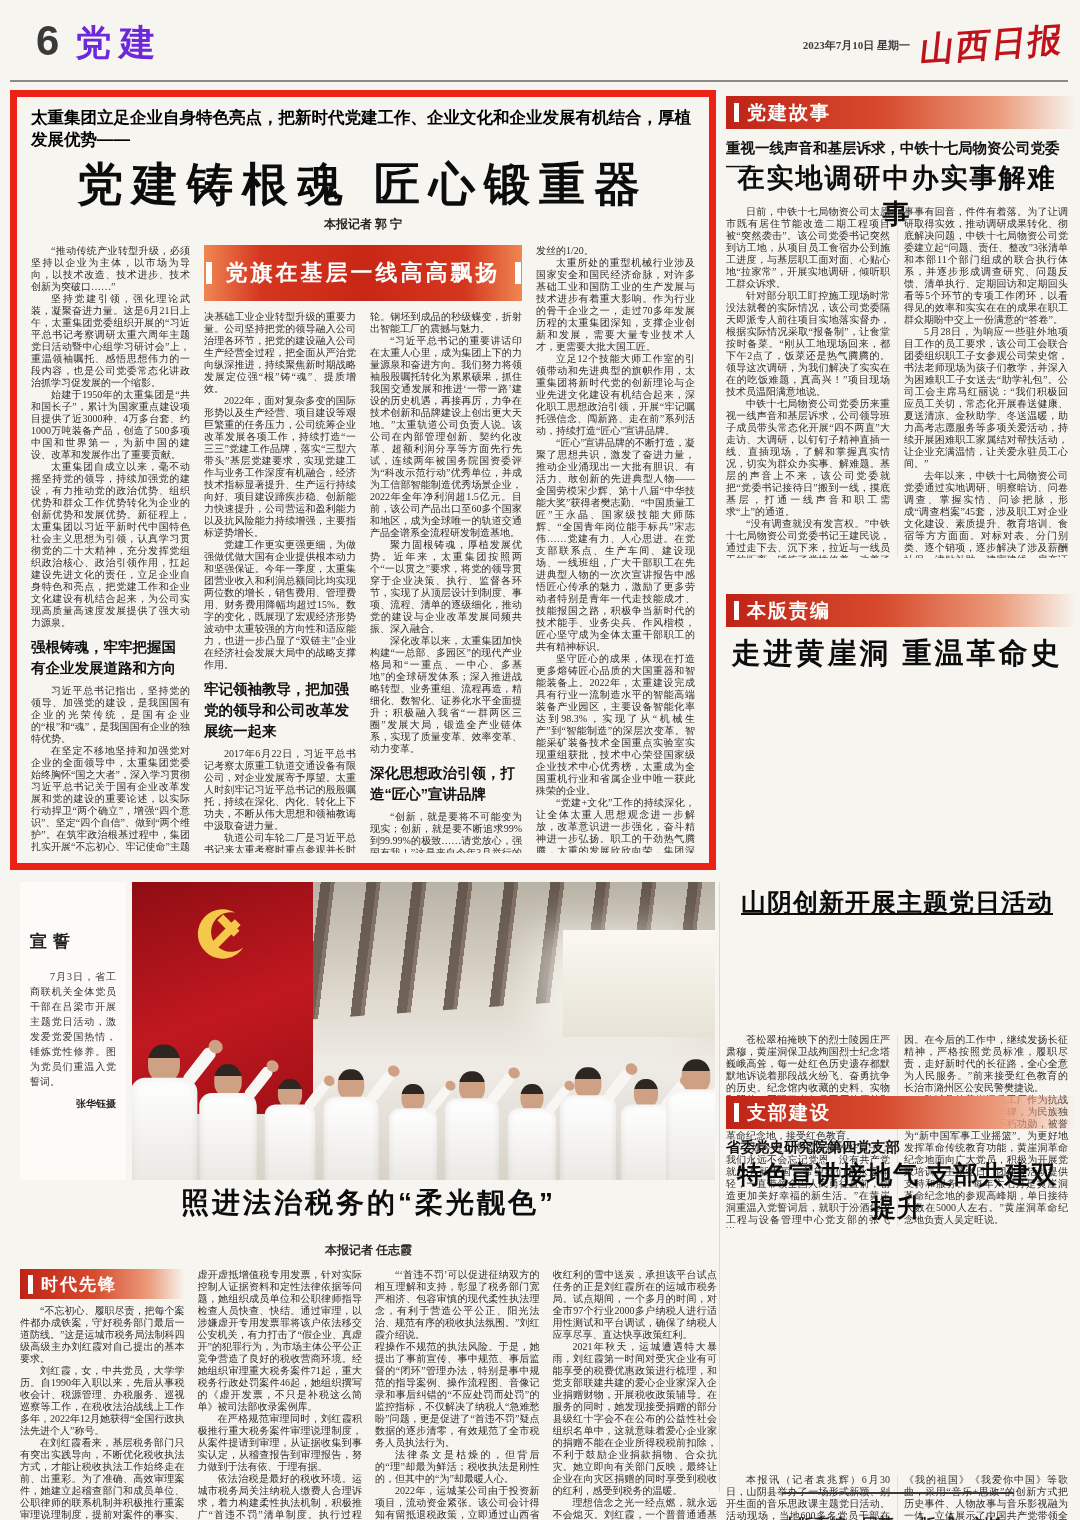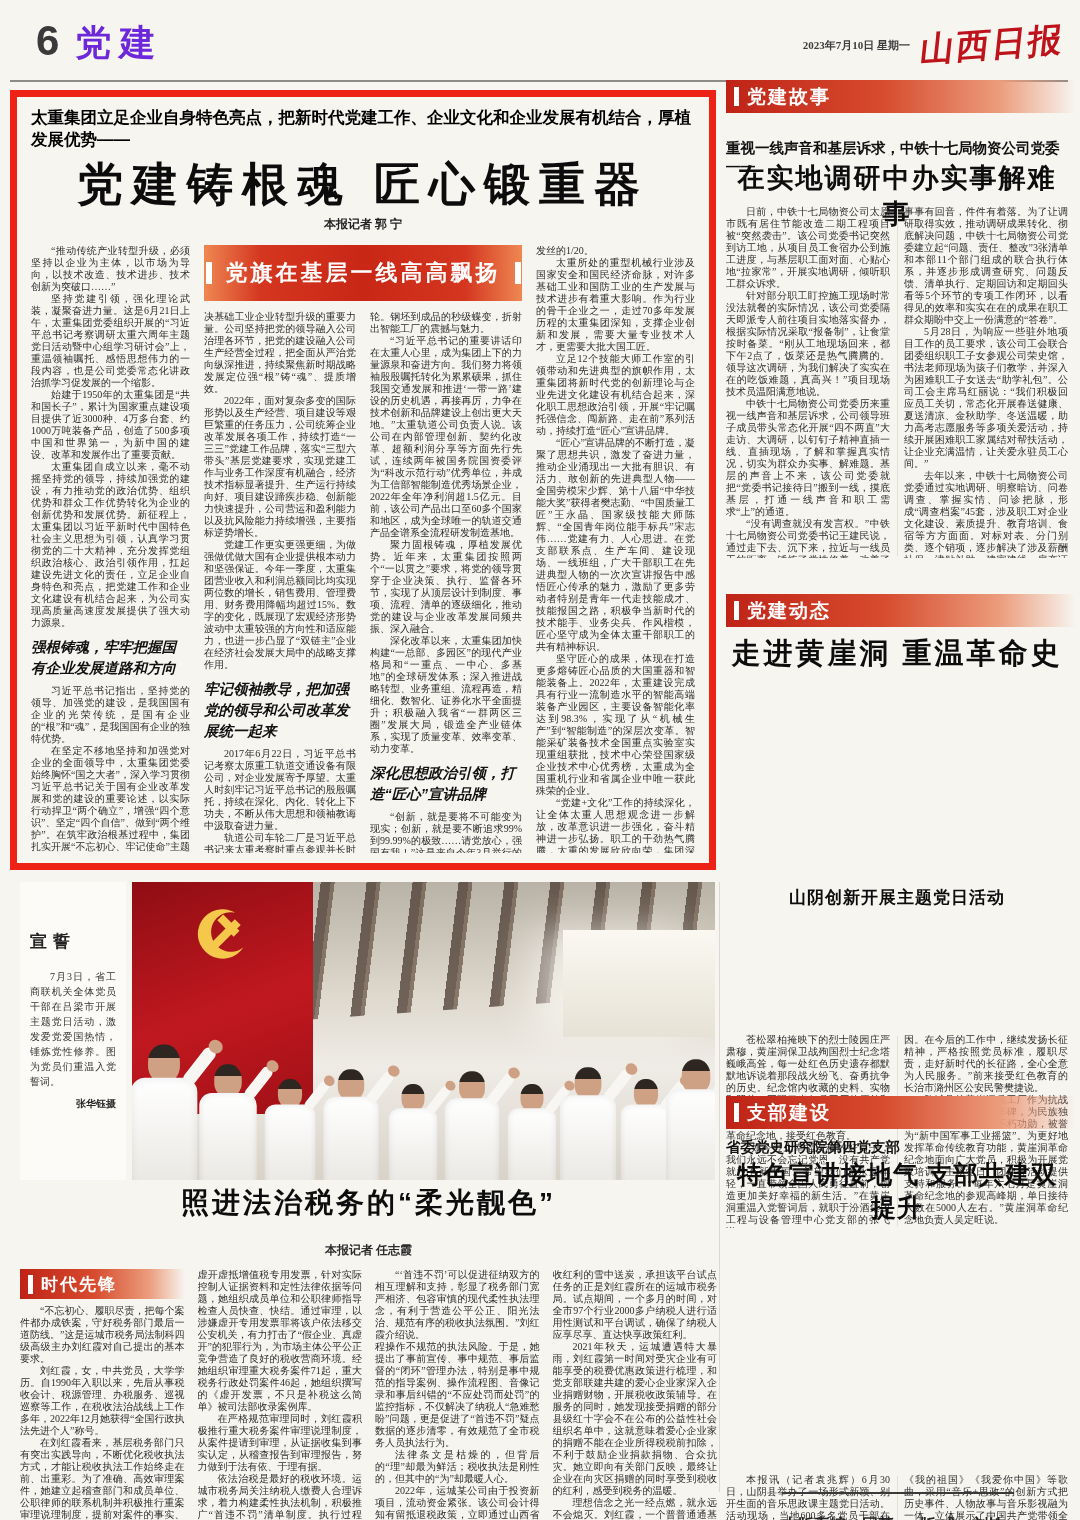--- a/index.html
+++ b/index.html
@@ -15,21 +15,21 @@
   .hdr-sec{font-size:36px;font-weight:bold;color:#6d28d9;letter-spacing:8px;line-height:1;}
   .hdr-right{position:absolute;right:16px;top:28px;display:flex;align-items:center;gap:10px;}
   .hdr-date{font-size:11px;font-weight:bold;color:#3d3d3d;}
   .masthead{display:inline-block;font-weight:bold;font-size:34px;color:#bf131b;
             transform:rotate(-4deg) skewX(-10deg);letter-spacing:2px;line-height:1;}
   .hdr-rule{position:absolute;left:10px;right:12px;top:80px;height:2px;background:#8e8b86;}
   
   .para{font-size:10px;line-height:12px;text-align:justify;text-indent:2em;margin:0;color:#2c2c2c;}
   .para.cont{text-indent:0;}
   .col-sub{font-family:var(--sans);font-size:14.5px;font-weight:bold;line-height:1.45;
-           margin:8px 0 6px;color:#111;font-style:italic;}
+           margin:8px 0 6px;color:#111;}
   .fcol{flex:1;overflow:hidden;min-width:0;}
   
   .sec-banner{height:33px;display:flex;align-items:center;padding-left:8px;gap:8px;
       color:#fff;font-family:var(--sans);font-weight:bold;font-size:19px;letter-spacing:2px;
       background:linear-gradient(90deg,#bf2317 0%,#d74b2e 45%,#eb9c7c 78%,rgba(247,243,238,0) 100%);}
   .sec-banner .bar{width:5px;height:19px;background:#fff;flex:0 0 auto;}
   
   .main-box{position:absolute;left:10px;top:90px;width:706px;height:780px;box-sizing:border-box;
             border:7px solid #ee2117;padding:10px 14px;}
   .kicker{font-family:var(--sans);font-size:16.5px;font-weight:bold;color:#000;margin:0 0 4px;}
@@ -149,21 +149,21 @@
           <p class="para cont">发丝的1/20。</p>
           <p class="para">太重所处的重型机械行业涉及国家安全和国民经济命脉，对许多基础工业和国防工业的生产发展与技术进步有着重大影响。作为行业的骨干企业之一，走过70多年发展历程的太重集团深知，支撑企业创新和发展，需要大量专业技术人才，更需要大批大国工匠。</p>
           <p class="para">立足12个技能大师工作室的引领带动和先进典型的旗帜作用，太重集团将新时代党的创新理论与企业先进文化建设有机结合起来，深化职工思想政治引领，开展“牢记嘱托强信念、闯新路、走在前”系列活动，持续打造“匠心”宣讲品牌。</p>
           <p class="para">“匠心”宣讲品牌的不断打造，凝聚了思想共识，激发了奋进力量，推动企业涌现出一大批有胆识、有活力、敢创新的先进典型人物——全国劳模宋少辉、第十八届“中华技能大奖”获得者樊志勤、“中国质量工匠”王永晶、国家级技能大师陈辉、“全国青年岗位能手标兵”宋志伟……党建有力、人心思进。在党支部联系点、生产车间、建设现场、一线班组，广大干部职工在先进典型人物的一次次宣讲报告中感悟匠心传承的魅力，激励了更多劳动者特别是青年一代走技能成才、技能报国之路，积极争当新时代的技术能手、业务尖兵、作风楷模，匠心坚守成为全体太重干部职工的共有精神标识。</p>
           <p class="para">坚守匠心的成果，体现在打造更多熔铸匠心品质的大国重器和智能装备上。2022年，太重建设完成具有行业一流制造水平的智能高端装备产业园区，主要设备智能化率达到98.3%，实现了从“机械生产”到“智能制造”的深层次变革。智能采矿装备技术全国重点实验室实现重组获批，技术中心荣登国家级企业技术中心优秀榜，太重成为全国重机行业和省属企业中唯一获此殊荣的企业。</p>
           <p class="para">“党建+文化”工作的持续深化，让全体太重人思想观念进一步解放，改革意识进一步强化，奋斗精神进一步弘扬。职工的干劲热气腾腾，太重的发展欣欣向荣，集团深化改革发展的潜力不断释放，正向着建设具有国际一流竞争力的现代智能装备制造企业目标阔步迈进。</p>
         </div>
     </div>
   </div>
 
-  <div class="rr sec-banner" style="top:80px;height:33px;">
+  <div class="rr sec-banner" style="top:96px;height:33px;">
     <span class="bar"></span>
     <span>党建故事</span>
   </div>
   <p class="rr rr-kicker" style="top:139px;">重视一线声音和基层诉求，中铁十七局物资公司党委——</p>
   <h2 class="rr rr-headline" style="top:160px;font-size:27px;letter-spacing:2px;">在实地调研中办实事解难事</h2>
   <div class="rr two-cols" style="top:206px;height:352px;">
     <div class="fcol">
         <p class="para">日前，中铁十七局物资公司太原市既有居住节能改造二期工程项目被“突然袭击”。该公司党委书记突然到访工地，从项目员工食宿办公到施工进度，与基层职工面对面、心贴心地“拉家常”，开展实地调研，倾听职工群众诉求。</p>
         <p class="para">针对部分职工盯控施工现场时常没法就餐的实际情况，该公司党委隔天即派专人前往项目实地落实督办，根据实际情况采取“报备制”，让食堂按时备菜。“刚从工地现场回来，都下午2点了，饭菜还是热气腾腾的。领导这次调研，为我们解决了实实在在的吃饭难题，真高兴！”项目现场技术员温阳满意地说。</p>
         <p class="para">中铁十七局物资公司党委历来重视一线声音和基层诉求，公司领导班子成员带头常态化开展“四不两直”大走访、大调研，以钉钉子精神直插一线、直插现场，了解和掌握真实情况，切实为群众办实事、解难题。基层的声音上不来，该公司党委就把“党委书记接待日”搬到一线，摸底基层，打通一线声音和职工需求“上”的通道。</p>
@@ -171,21 +171,21 @@
       </div>
     <div class="fcol">
         <p class="para cont">事事有回音，件件有着落。为了让调研取得实效，推动调研成果转化、彻底解决问题，中铁十七局物资公司党委建立起“问题、责任、整改”3张清单和本部11个部门组成的联合执行体系，并逐步形成调查研究、问题反馈、清单执行、定期回访和定期回头看等5个环节的专项工作闭环，以看得见的效率和实实在在的成果在职工群众期盼中交上一份满意的“答卷”。</p>
         <p class="para">5月28日，为响应一些驻外地项目工作的员工要求，该公司工会联合团委组织职工子女参观公司荣史馆，书法老师现场为孩子们教学，并深入为困难职工子女送去“助学礼包”。公司工会主席马红丽说：“我们积极回应员工关切，常态化开展春送健康、夏送清凉、金秋助学、冬送温暖，助力高考志愿服务等多项关爱活动，持续开展困难职工家属结对帮扶活动，让企业充满温情，让关爱永驻员工心间。”</p>
         <p class="para">去年以来，中铁十七局物资公司党委通过实地调研、明察暗访、问卷调查、掌握实情、问诊把脉，形成“调查档案”45套，涉及职工对企业文化建设、素质提升、教育培训、食宿等方方面面。对标对表、分门别类、逐个销项，逐步解决了涉及薪酬社保、津贴补助、建家建线、房产证办理等职工群众反映的12项老大难问题，该企业员工获得感、幸福感得到持续提升。</p>
       </div>
   </div>
 
   <div class="rr sec-banner" style="top:594px;height:33px;">
     <span class="bar"></span>
-    <span>党建动态</span>
+    <span>本版责编</span>
   </div>
   <h2 class="rr rr-headline" style="top:634px;font-size:29px;letter-spacing:3px;">走进黄崖洞  重温革命史</h2>
   <div class="rr two-cols" style="top:682px;height:194px;">
     <div class="fcol">
         <p class="para">苍松翠柏掩映下的烈士陵园庄严肃穆，黄崖洞保卫战殉国烈士纪念塔巍峨高耸，每一处红色历史遗存都默默地诉说着那段战火纷飞、奋勇抗争的历史。纪念馆内收藏的史料、实物和照片，再现了当年兵工厂的原貌和保卫战的壮烈场面……“七一”前后，省内外众多党员干部纷纷来到黄崖洞革命纪念地，接受红色教育。</p>
         <p class="para">“如今过上幸福安稳的好日子，我们永远不会忘记党恩，没有共产党就没有新中国。希望我们党永远年轻，一直带领全国人民勇往直前，创造更加美好幸福的新生活。”在黄崖洞重温入党誓词后，就职于汾酒集团工程与设备管理中心党支部的张飞说。</p>
       </div>
     <div class="fcol">
         <p class="para cont">因。在今后的工作中，继续发扬长征精神，严格按照党员标准，履职尽责，走好新时代的长征路，全心全意为人民服务。”前来接受红色教育的长治市潞州区公安民警樊捷说。</p>
         <p class="para">黎城县的黄崖洞兵工厂作为抗战时期华北敌后的一座丰碑，为民族独立和人民解放立下了不朽功勋，被誉为“新中国军事工业摇篮”。为更好地发挥革命传统教育功能，黄崖洞革命纪念地面向广大党员，积极为开展党政培训、主题党日、团建等活动提供支持和服务。“每年六七月是黄崖洞革命纪念地的参观高峰期，单日接待人数在5000人左右。”黄崖洞革命纪念地负责人吴定旺说。</p>
@@ -259,21 +259,21 @@
       <div class="person" style="left:538px;transform:scale(1.3);">
           <div class="arm"></div>
           <div class="head"></div>
           <div class="torso"></div>
         </div>
     </div>
   </div>
 
   <div class="v-divider"></div>
 
-  <h2 class="rr rr-headline" style="top:886px;font-size:17px;letter-spacing:1px;">山阴创新开展主题党日活动</h2>
+  <h2 class="rr rr-headline" style="top:886px;font-size:25px;letter-spacing:1px;text-decoration:underline;">山阴创新开展主题党日活动</h2>
   <div class="rr two-cols" style="top:928px;height:158px;">
     <div class="fcol">
         <p class="para">本报讯（记者袁兆辉）6月30日，山阴县举办了一场形式新颖、别开生面的音乐思政课主题党日活动。活动现场，当地600多名党员干部在娓娓道来的讲述、感人肺腑的影视片段中重温党史，砥砺初心。</p>
       </div>
     <div class="fcol">
         <p class="para cont">《我的祖国》《我爱你中国》等歌曲，采用“音乐+思政”的创新方式把历史事件、人物故事与音乐影视融为一体，立体展示了中国共产党带领全国各族人民在中国革命、建设、改革历史进程中取得的伟大成就。</p>
       </div>
   </div>
 
   <div class="rr sec-banner" style="top:1096px;height:33px;">

